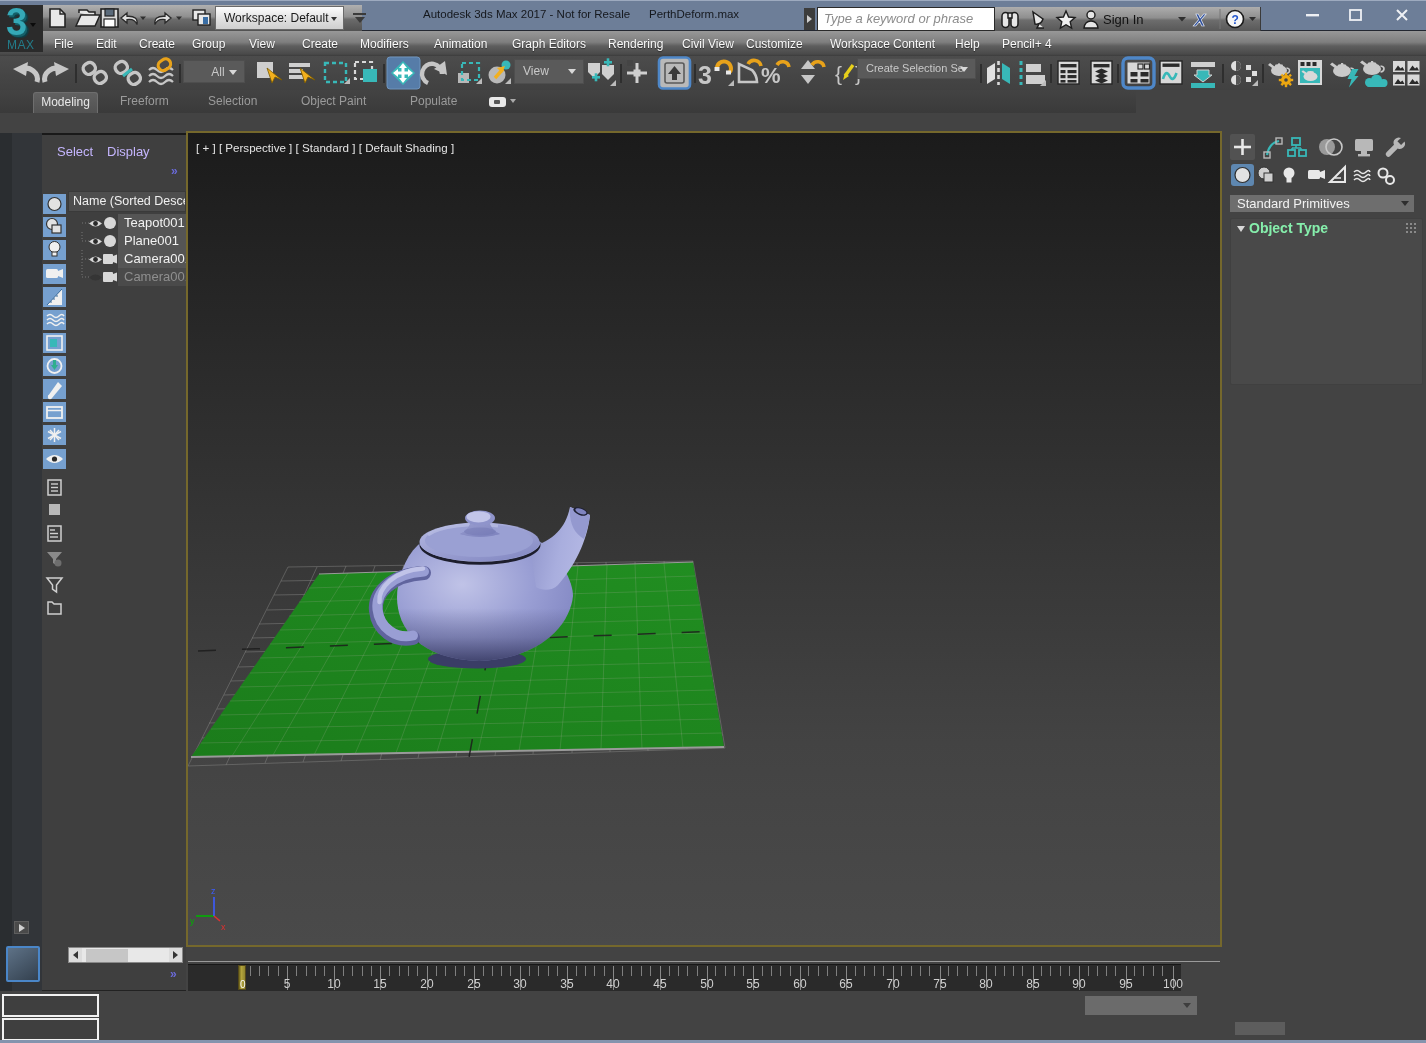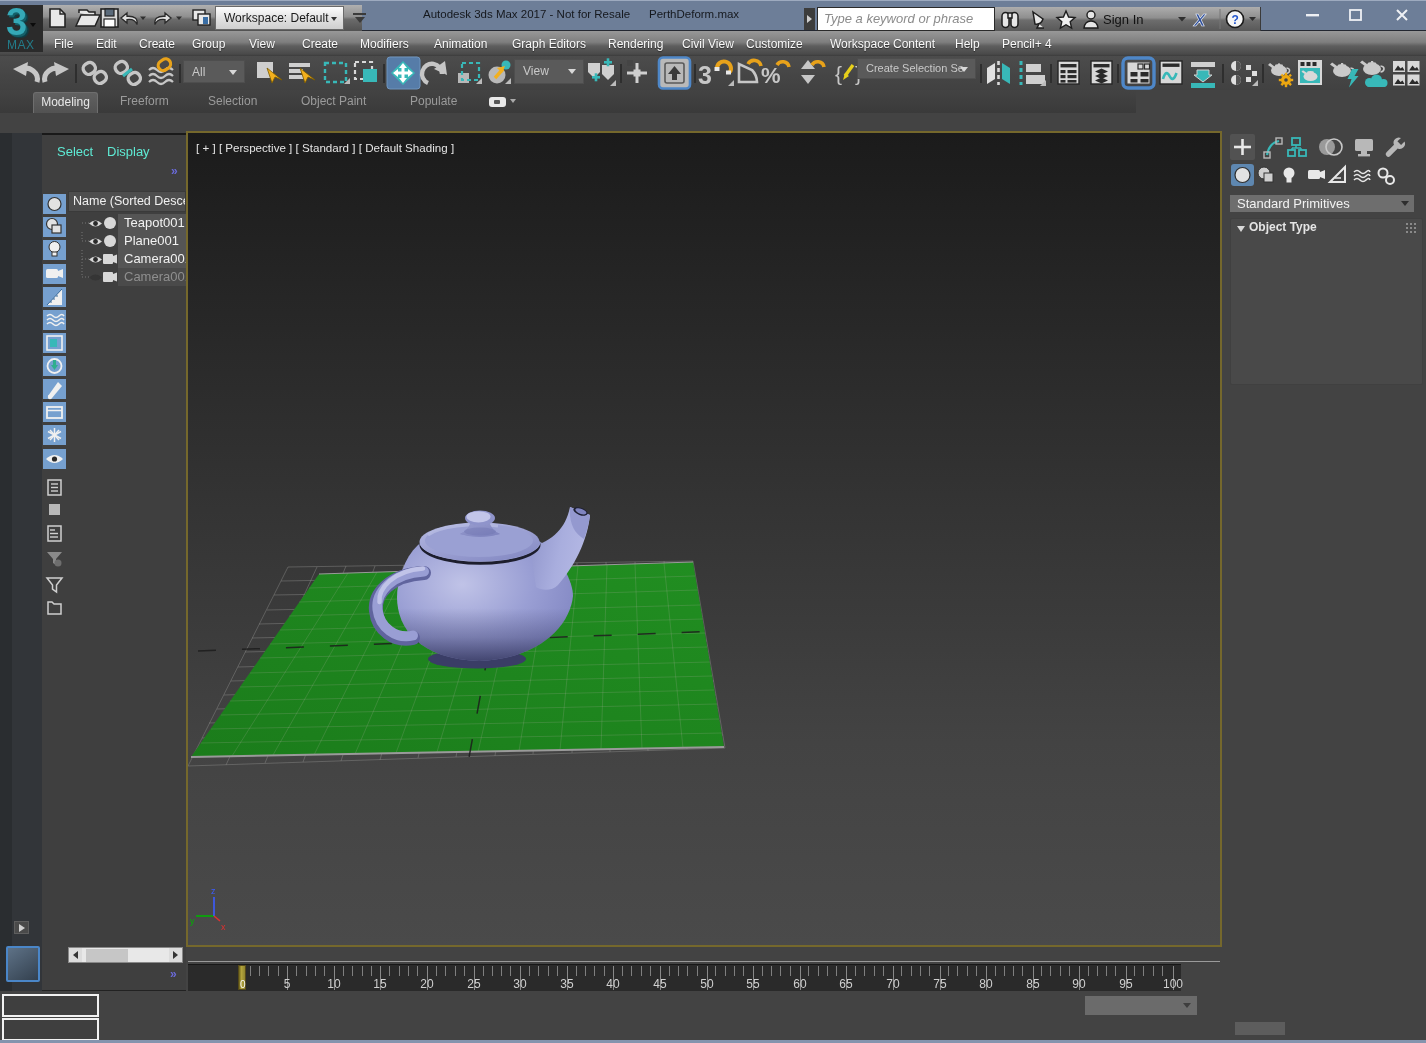--- a/index.html
+++ b/index.html
@@ -46,40 +46,40 @@
   background:#454545; border:1px solid #5c5c5c; border-top:none; color:#e2e2e2; font-size:12px;
   text-align:center; line-height:15px; }
 
 
 #leftstrip { left:0; top:133px; width:42px; height:858px; background:#323539; z-index:4; }
 #leftstrip .edge { position:absolute; left:0; top:0; width:12px; height:858px; background:#2a2d30; }
 
 
 #explorer { left:42px; top:133px; width:144px; height:858px; background:#3f3f3f;
   border-top:2px solid #191919; border-bottom:1px solid #222; z-index:4; }
-.expmenu { position:absolute; top:9px; font-size:13px; color:#5eead4; }
+.expmenu { position:absolute; top:9px; font-size:13px; color:#c4b5fd; }
 #iconcol { position:absolute; left:1px; top:0px; width:24px; }
 #colhead { position:absolute; left:26px; top:56px; width:118px; height:21px; background:#4e4e4e;
   border:1px solid #3a3a3a; color:#f0f0f0; font-size:12.5px; line-height:19px; padding-left:4px;
   white-space:nowrap; overflow:hidden; }
 .row { position:absolute; left:26px; width:118px; height:18px; }
 .rowlab { position:absolute; left:50px; top:0; width:68px; height:18px; background:#555555;
   color:#f2f2f2; font-size:13px; line-height:18px; padding-left:6px; white-space:nowrap; overflow:hidden; }
 #expscroll { position:absolute; left:26px; top:812px; width:115px; height:16px; background:#e8e8e8;
   border:1px solid #888; }
 
 
 #viewport { left:186px; top:131px; width:1036px; height:816px; background:#1d1d1d;
   border:2px solid #75682c; }
 
 
 #cmdpanel { left:1228px; top:133px; width:198px; height:858px; background:#434343; }
 .rollout { position:absolute; left:2px; width:193px; background:#494949;
   border:1px solid #404040; border-radius:2px; }
-.rollhead { height:16px; color:#e5e5e5; font-size:12px; font-weight:bold; padding:1px 0 0 18px; }
+.rollhead { height:16px; color:#86efac; font-size:14px; font-weight:bold; padding:1px 0 0 18px; }
 
 
 #trackrow { left:0; top:947px; width:1426px; height:17px; background:#434343; }
 #ruler { left:0; top:964px; width:1426px; height:27px; background:#434343; }
 #rulerdark { position:absolute; left:188px; top:0; width:993px; height:27px; background:#2a2a2a;
   border-top:1px solid #171717; }
 
 
 #status { left:0; top:991px; width:1426px; height:52px; background:#434343; }
 .sbox { position:absolute; left:2px; width:97px; height:23px; background:#3f3f3f;
@@ -433,21 +433,21 @@
         <rect x="1393" y="18.5" width="12" height="11"></rect>
           <rect x="1407.5" y="18.5" width="12" height="11"></rect>
       </g>
       <g fill="#2a2a2a">
         <path d="M1394.5 14.5 l3.5 -5 l2.5 3 l2 -1.5 l2 3.5 z"></path>
         <path d="M1409 14.5 l3.5 -5 l2.5 3 l2 -1.5 l2 3.5 z"></path>
         <path d="M1394.5 28 l3.5 -5 l2.5 3 l2 -1.5 l2 3.5 z"></path>
         <path d="M1409 28 l3.5 -5 l2.5 3 l2 -1.5 l2 3.5 z"></path>
       </g>
     </svg>
-    <div class="drop" style="left:183px; top:4px; width:62px; height:23px;">All<span class="arr"></span></div>
+    <div class="drop" style="left:183px; top:4px; width:62px; height:23px;text-align:center;">All<span class="arr"></span></div>
     <div class="drop" style="left:514px; top:3px; width:70px; height:25px;">View<span class="arr"></span></div>
     <div class="drop" style="left:857px; top:2px; width:119px; height:21px; line-height:19px;"><span style="font-size:11px;">Create Selection Se</span><span class="arr" style="top:8px;"></span></div>
   </div>
 
   <div id="ribbontabs" class="abs">
     <div id="modtab">Modeling</div>
     <div class="tab" style="left:120px;">Freeform</div>
     <div class="tab" style="left:208px;">Selection</div>
     <div class="tab" style="left:301px;">Object Paint</div>
     <div class="tab" style="left:410px;">Populate</div>

